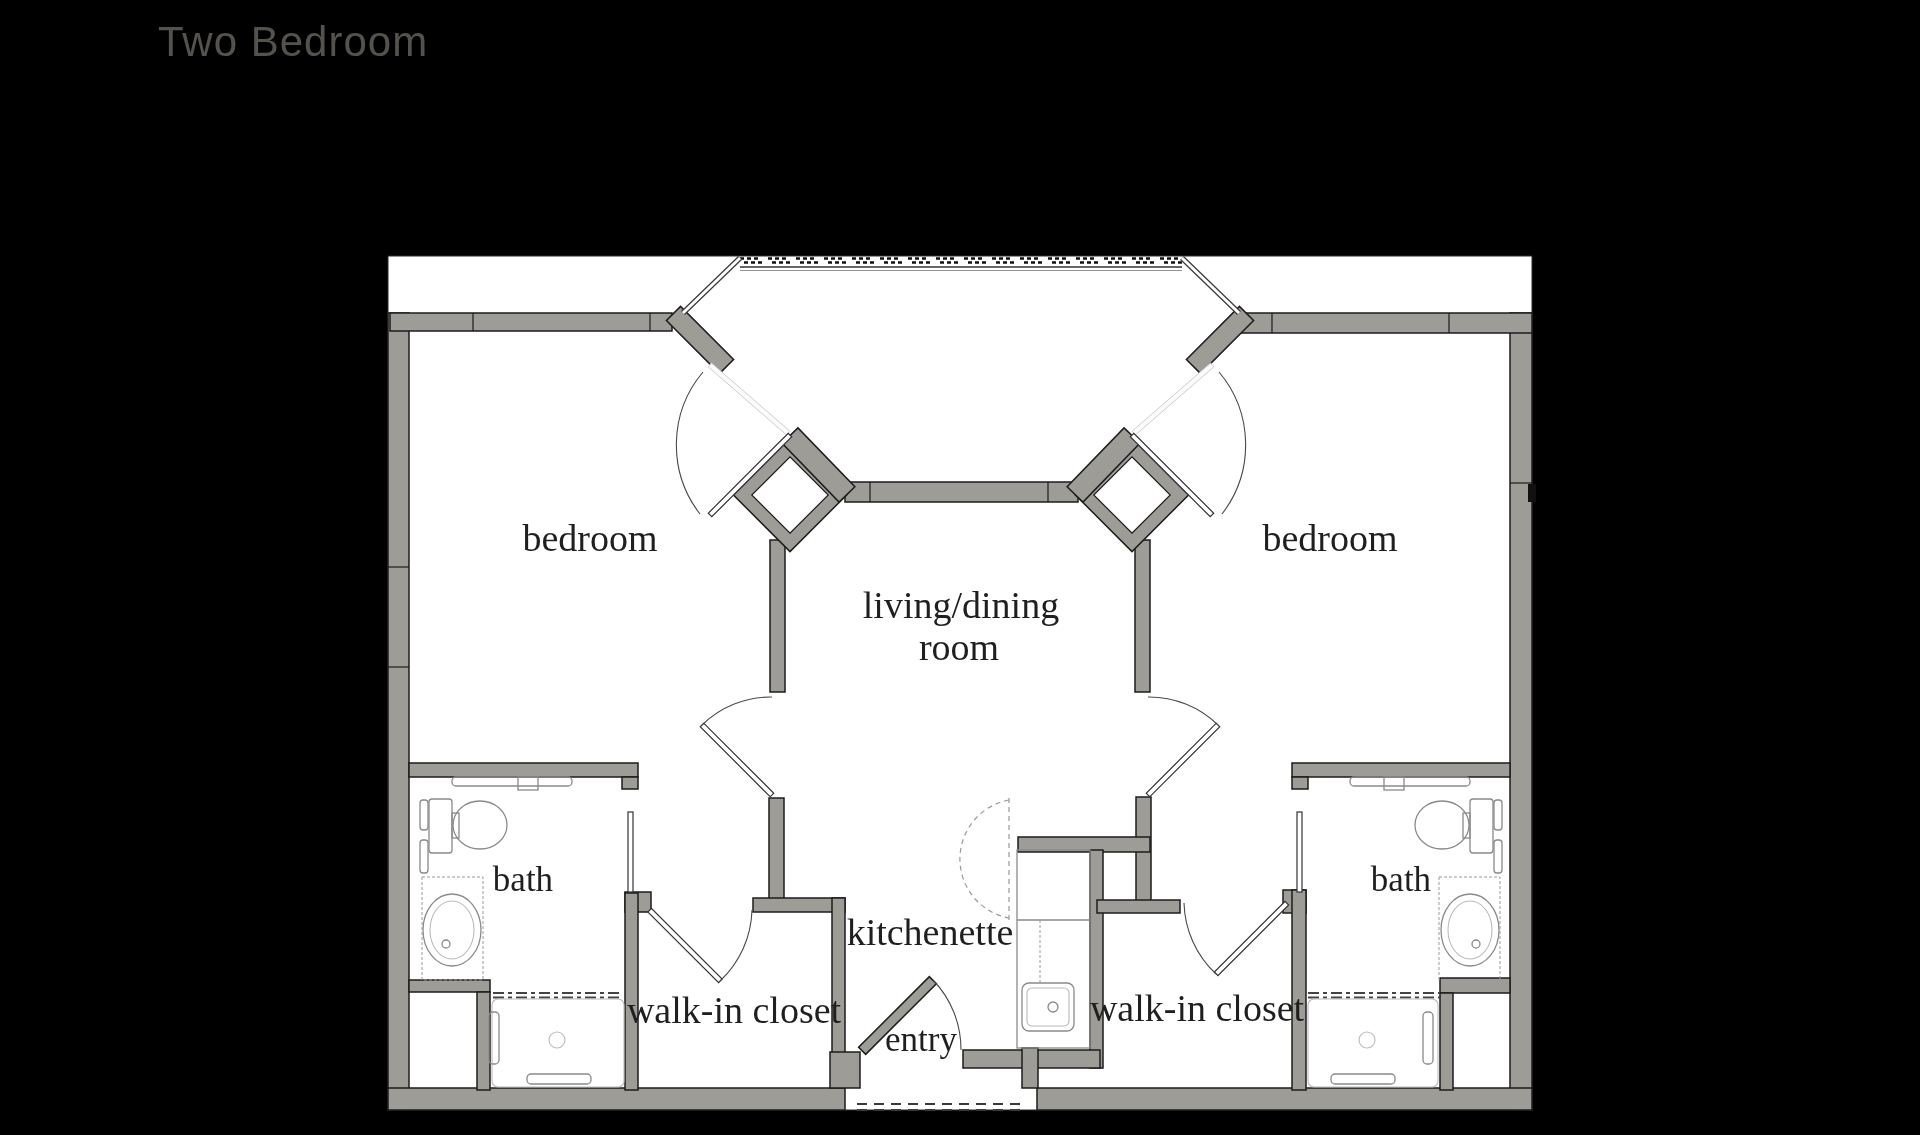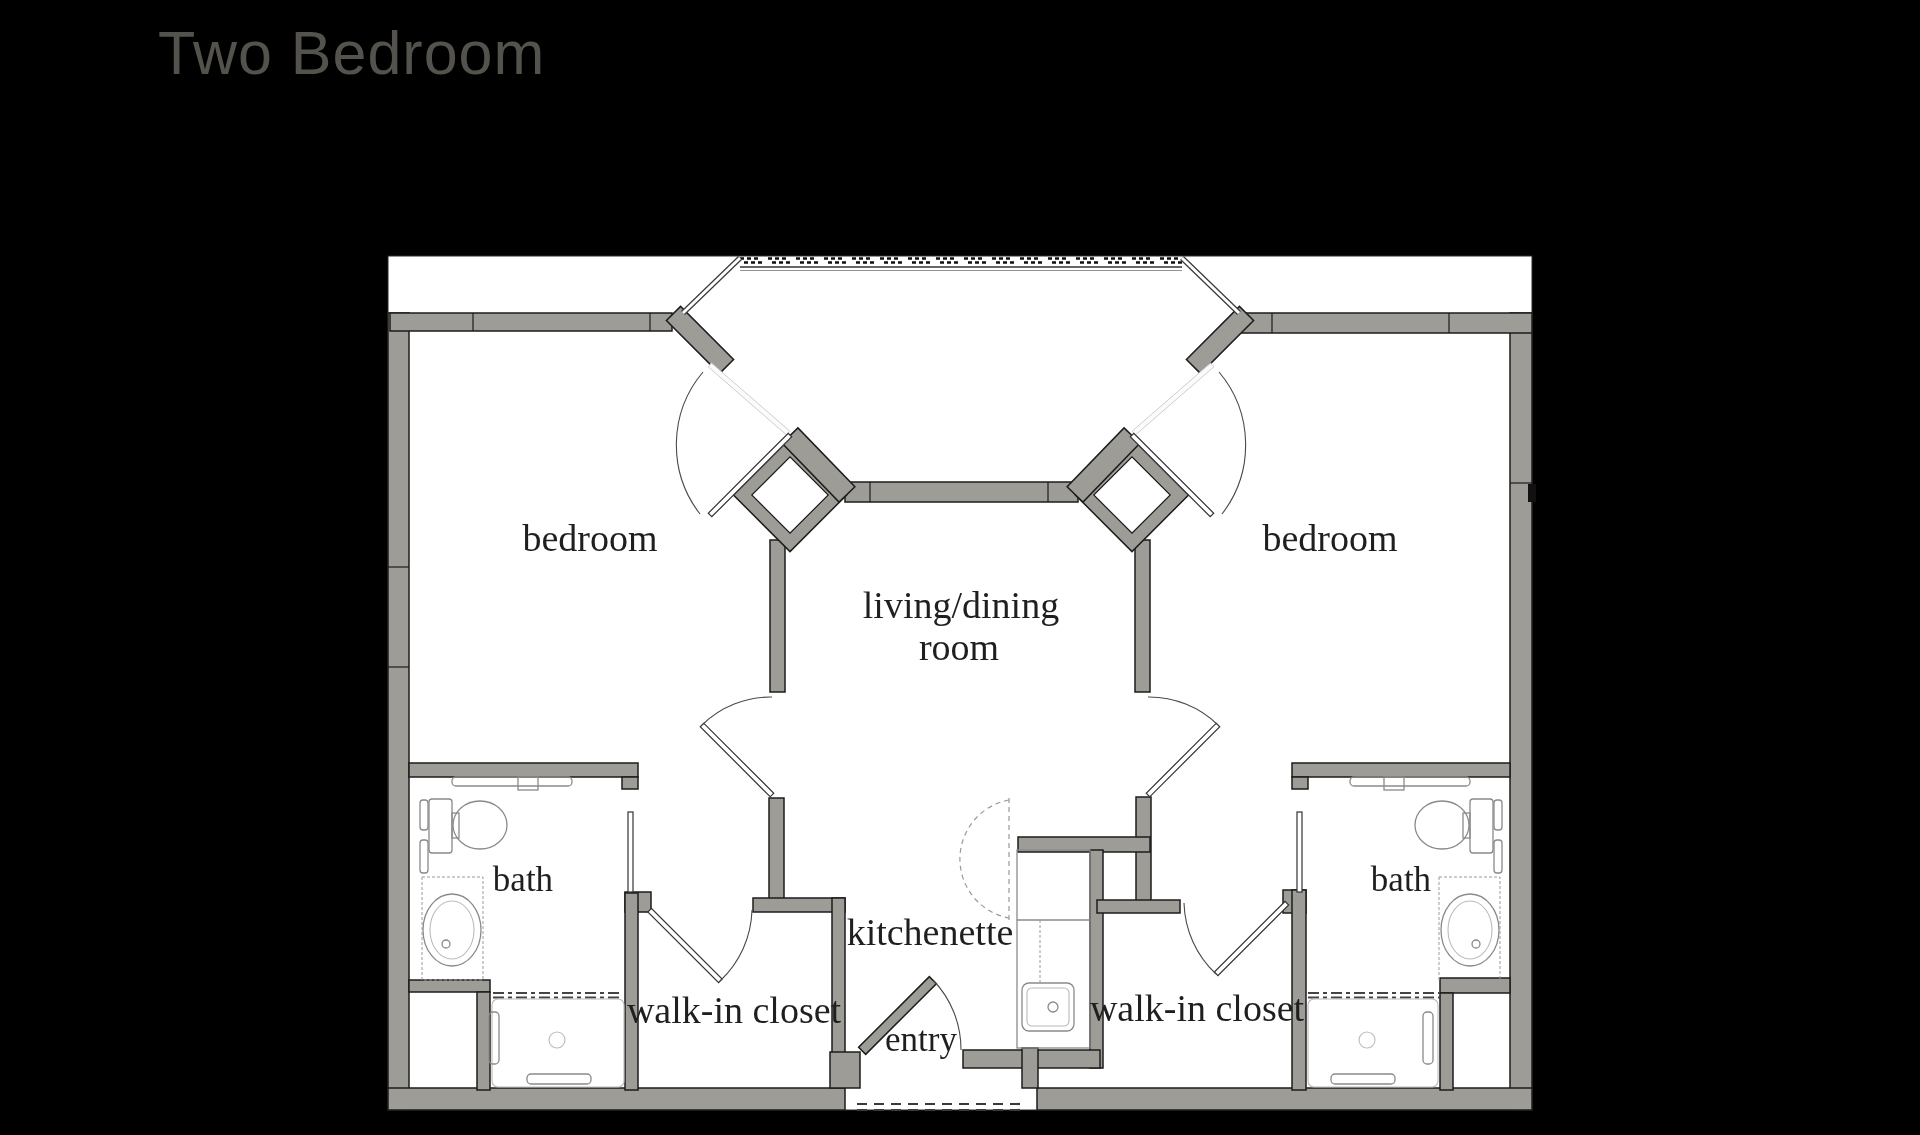--- a/index.html
+++ b/index.html
@@ -13,21 +13,21 @@
     --label_color:#1f1f1f;
   }
   html,body{margin:0;padding:0;}
   body{
     width:1920px;height:1135px;overflow:hidden;position:relative;
     background:var(--background);
     font-family:"Liberation Sans", sans-serif;
   }
   .page-title{
     position:absolute;left:158px;top:18px;
-    font-size:61px;font-weight:400;letter-spacing:1px;
+    font-size:42px;font-weight:400;letter-spacing:1px;
     color:var(--title_color);
   }
   svg.plan{position:absolute;left:0;top:0;}
   .floor{fill:var(--floor);stroke:#2a2a2a;stroke-width:1;}
   .wall{fill:var(--wall_fill);stroke:var(--wall_line);stroke-width:1.5;}
   .seam{stroke:var(--wall_line);stroke-width:1.2;}
   .win-edge{stroke:#3a3a3a;stroke-width:5.5;}
   .win-core{stroke:#ffffff;stroke-width:3;}
   .bay-hatch{stroke:#111111;stroke-width:2.6;stroke-dasharray:4 3 4 3 4 10;fill:none;}
   .bay-line{stroke:#333333;stroke-width:1.6;fill:none;}

